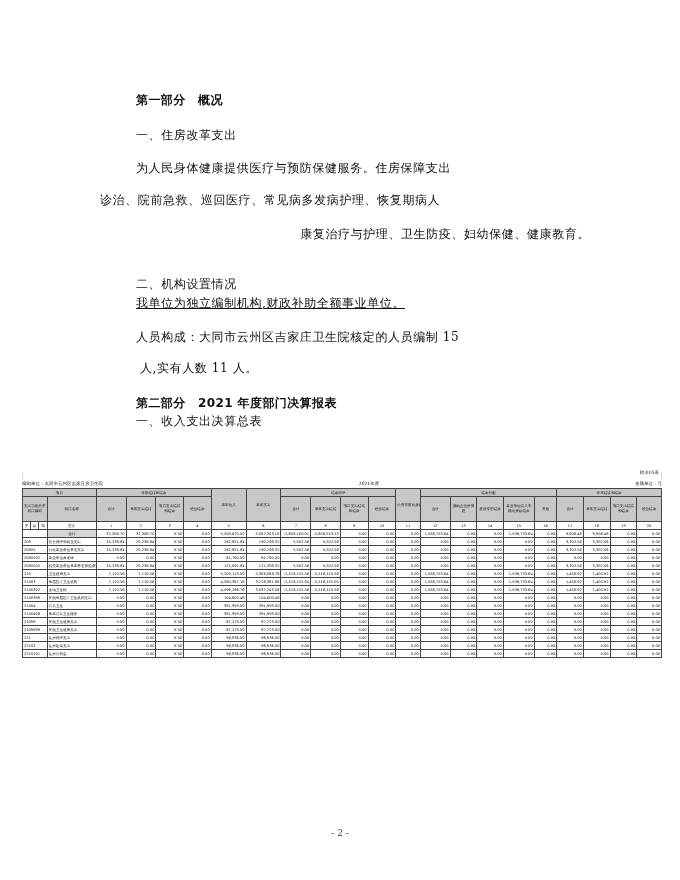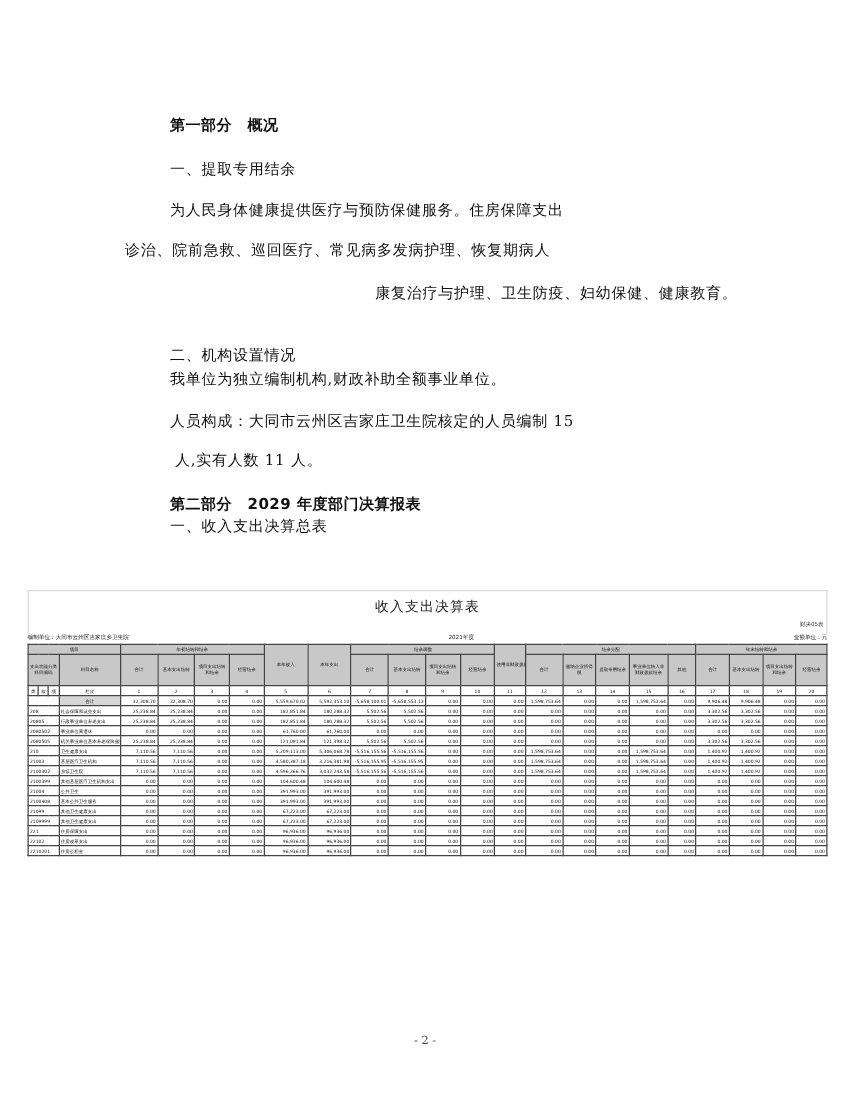--- a/index.html
+++ b/index.html
@@ -24,33 +24,32 @@
   td.code { text-align: left; }
   td.name { text-align: left; }
   td.gray { background: #d6d6d6; }
   tr.colnum td { text-align: center; background: #fff; }
   .page-num { position: absolute; top: 828px; left: 0; width: 680px; text-align: center; font-size: 9px; color: #444; }
 </style>
 </head>
 <body>
 
 <div class="para heading indent" style="top:90px;">第一部分　概况</div>
-<div class="para indent" style="top:125px;">一、提取专用结余</div>
+<div class="para indent" style="top:125px;">一、住房改革支出</div>
 <div class="para indent" style="top:158px;">为人民身体健康提供医疗与预防保健服务。住房保障支出</div>
 <div class="wrapline" style="top:192px;">诊治、院前急救、巡回医疗、常见病多发病护理、恢复期病人</div>
 <div class="wrapline" style="top:226px;text-align:right;">康复治疗与护理、卫生防疫、妇幼保健、健康教育。</div>
 <div class="para indent" style="top:274px;">二、机构设置情况</div>
-<div class="para indent" style="top:293px;">我单位为独立编制机构,财政补助全额事业单位。</div>
+<div class="para indent" style="top:293px;text-decoration:underline;">我单位为独立编制机构,财政补助全额事业单位。</div>
 <div class="para indent" style="top:327px;">人员构成：大同市云州区吉家庄卫生院核定的人员编制 15</div>
 <div class="wrapline" style="top:360px;margin-left:40px;">人,实有人数 11 人。</div>
-<div class="para heading indent" style="top:393px;">第二部分　2029 年度部门决算报表</div>
+<div class="para heading indent" style="top:393px;">第二部分　2021 年度部门决算报表</div>
 <div class="para indent" style="top:411px;">一、收入支出决算总表</div>
 
 <div class="sheet">
-  <div class="sheet-title">收入支出决算表</div>
   <div class="gridline">
     <span class="form-no">财决05表</span>
   </div>
   <div class="meta-row">
     <span>编制单位：大同市云州区吉家庄乡卫生院</span>
     <span>2021年度</span>
     <span>金额单位：元</span>
   </div>
   <table>
     <colgroup>

